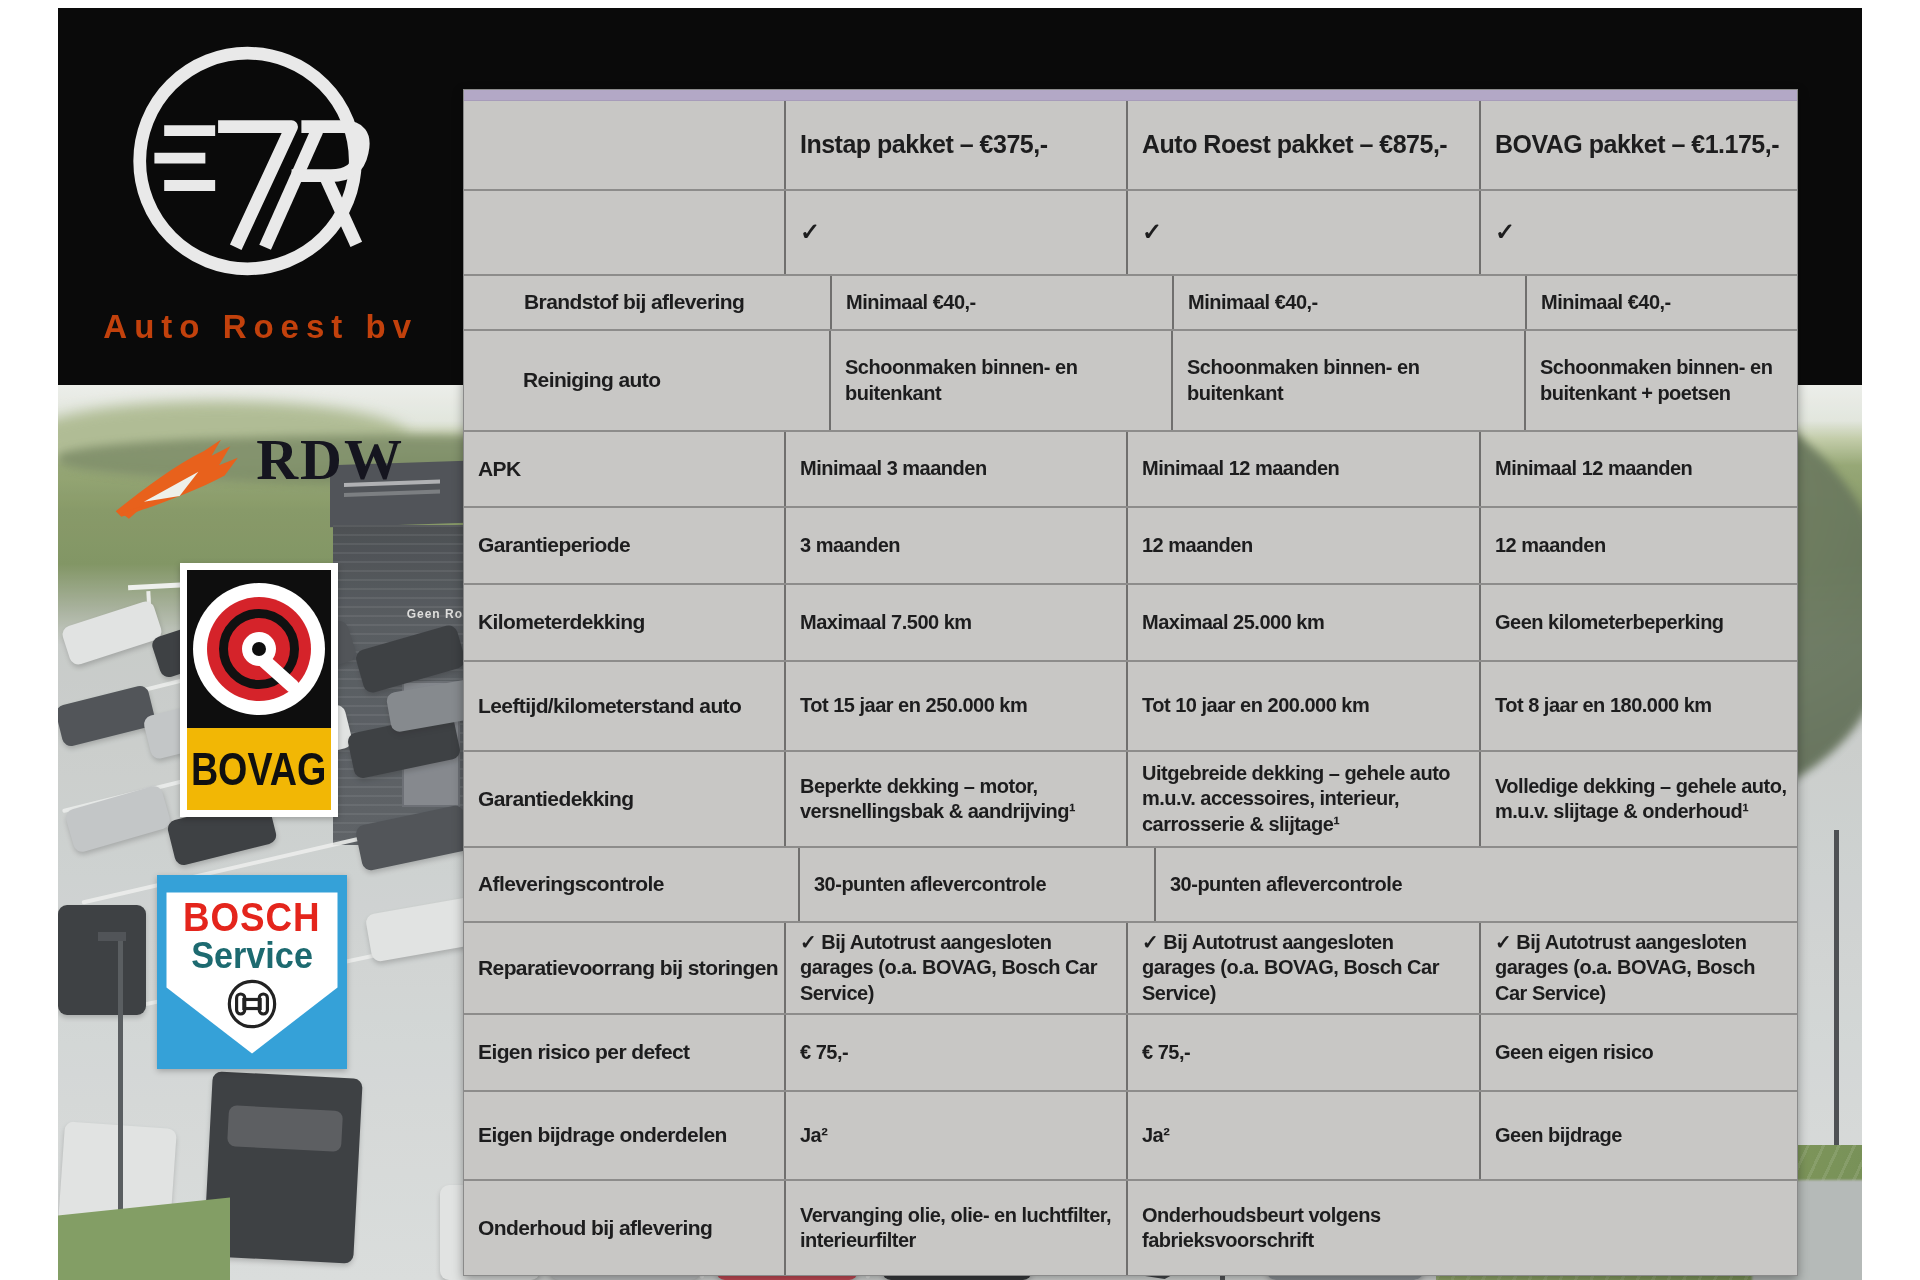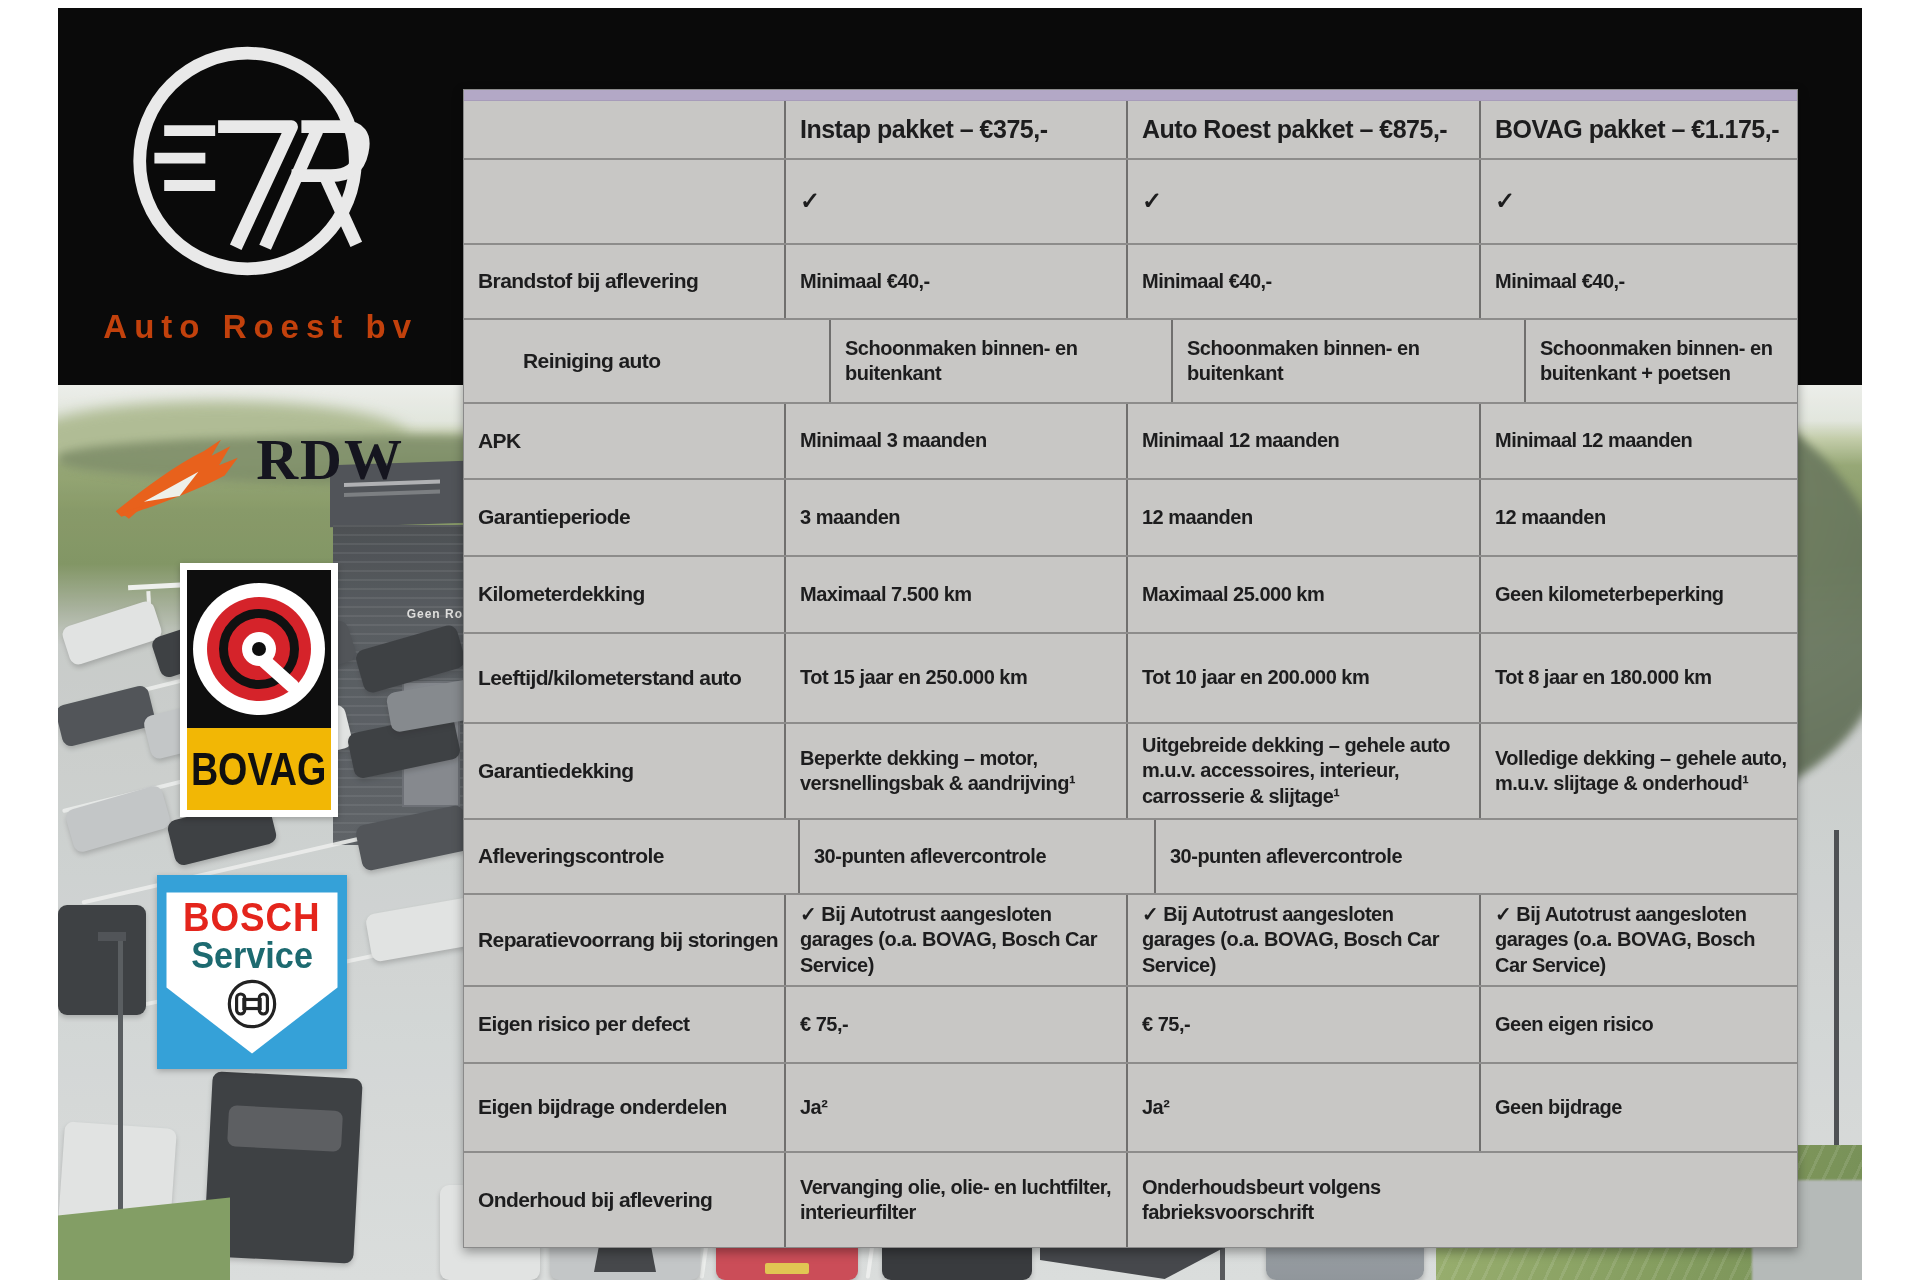--- a/index.html
+++ b/index.html
@@ -228,40 +228,40 @@
           <rect x="15" y="21" width="9" height="22" rx="4.5"></rect>
           <rect x="40" y="21" width="9" height="22" rx="4.5"></rect>
           <rect x="23" y="27" width="18" height="10"></rect>
         </g>
       </svg>
     </div>
   </div>
 
   <div class="pkg-table">
     <div class="accent-strip"></div>
-    <div class="trow" style="height:59px;">
+    <div class="trow" style="height:90px;">
       <div class="tcell head"></div>
       <div class="tcell head">Instap pakket – €375,-</div>
       <div class="tcell head">Auto Roest pakket – €875,-</div>
       <div class="tcell head">BOVAG pakket – €1.175,-</div>
     </div>
     <div class="trow" style="height:85px;">
       <div class="tcell"></div>
       <div class="tcell check">✓</div>
       <div class="tcell check">✓</div>
       <div class="tcell check">✓</div>
     </div>
     <div id="table-rows">
-        <div class="trow" style="height: 75px;">
+        <div class="trow" style="height: 55px; padding-left: 46px;">
           <div class="tcell label">Brandstof bij aflevering</div>
           <div class="tcell val">Minimaal €40,-</div>
           <div class="tcell val">Minimaal €40,-</div>
           <div class="tcell val">Minimaal €40,-</div>
         </div>
-        <div class="trow" style="height: 84px; padding-left: 45px;">
+        <div class="trow" style="height: 101px; padding-left: 45px;">
           <div class="tcell label">Reiniging auto</div>
           <div class="tcell val">Schoonmaken binnen- en buitenkant</div>
           <div class="tcell val">Schoonmaken binnen- en buitenkant</div>
           <div class="tcell val">Schoonmaken binnen- en buitenkant + poetsen</div>
         </div>
         <div class="trow" style="height: 76px;">
           <div class="tcell label">APK</div>
           <div class="tcell val">Minimaal 3 maanden</div>
           <div class="tcell val">Minimaal 12 maanden</div>
           <div class="tcell val">Minimaal 12 maanden</div>

